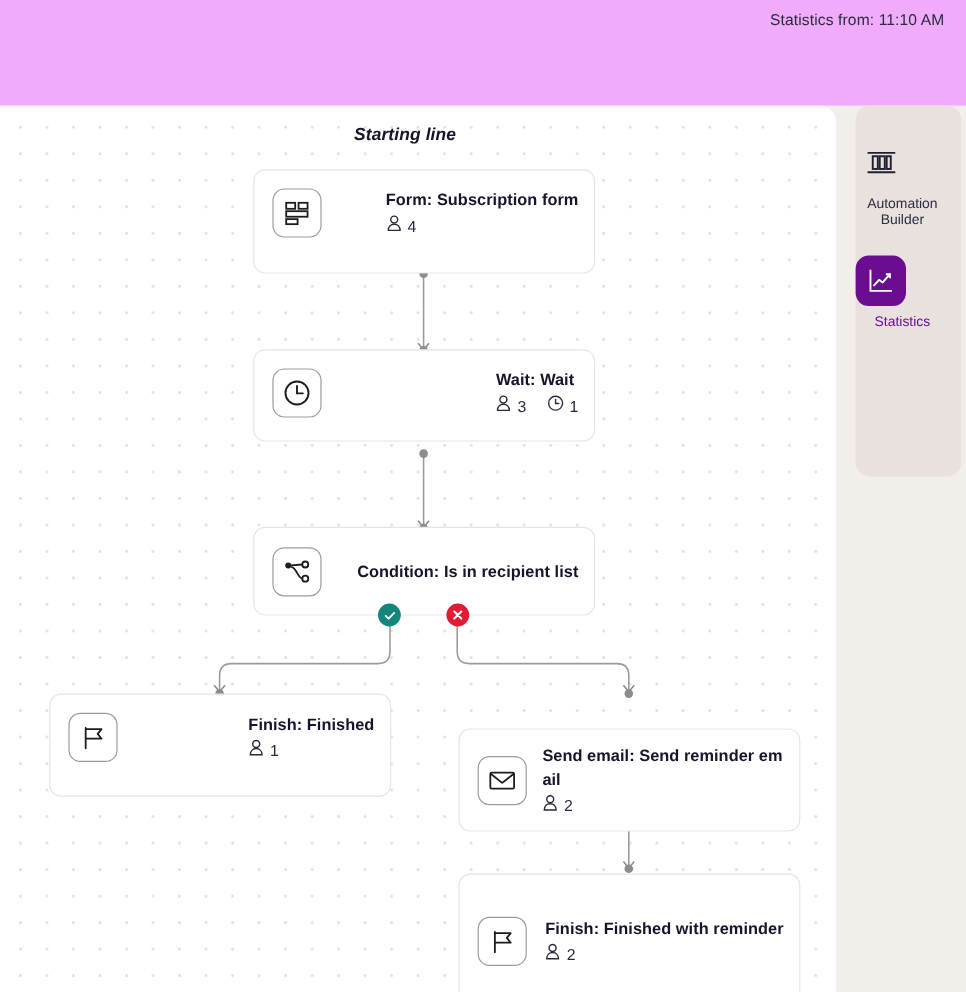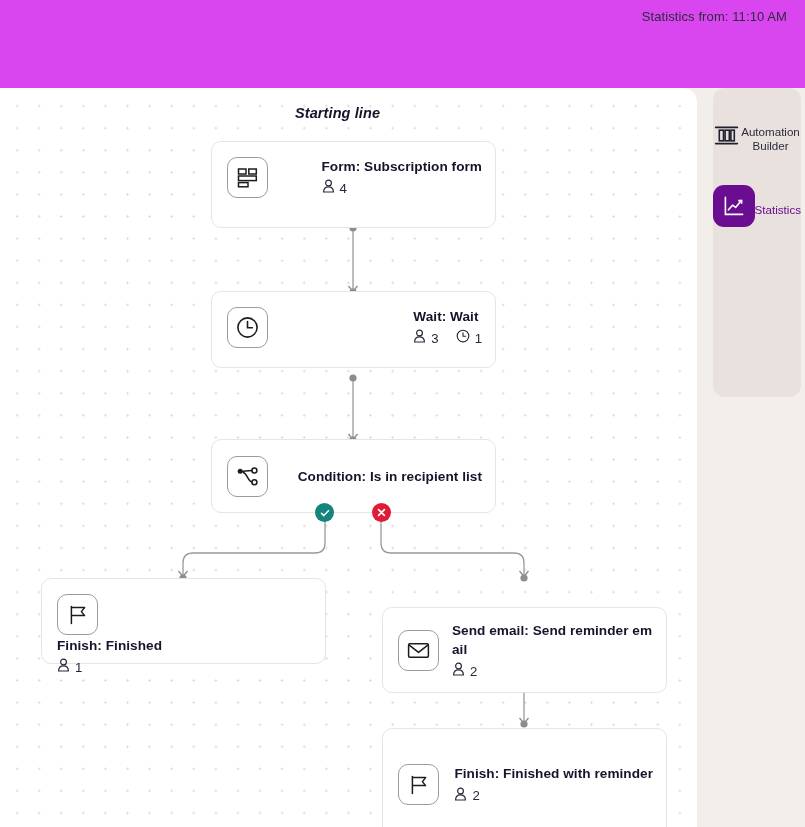--- a/index.html
+++ b/index.html
@@ -13,21 +13,21 @@
     background: #f2eeea;
     color: #1b1b2f;
     position: relative;
   }
 
   
   #app-header {
     position: absolute;
     left: 0; top: 0;
     width: 805px; height: 88px;
-    background: #d946ef;
+    background: #f0abfc;
   }
   #stats-from {
     position: absolute;
     right: 18px; top: 9px;
     font-size: 13px;
     font-weight: 400;
     color: #2b2b3c;
     letter-spacing: 0.1px;
     white-space: nowrap;
   }
@@ -117,22 +117,21 @@
     position: absolute;
     left: 713px; top: 88px;
     width: 88px; height: 309px;
     background: #e8e1de;
     border-radius: 12px;
     padding-top: 26px;
   }
   .side-item {
     width: 100%;
     display: flex;
-    flex-direction: row;
-    align-items: center;
+    flex-direction: column;
     margin-bottom: 22px;
     cursor: pointer;
   }
   .side-ico {
     width: 42px; height: 42px;
     display: flex; align-items: center; justify-content: center;
     border-radius: 11px;
     margin-bottom: 7px;
   }
   .side-item.active .side-ico { background: #6a0d90; }
@@ -266,21 +265,21 @@
     <svg width="12" height="12" viewBox="0 0 12 12" fill="none" stroke="#ffffff" stroke-width="1.5">
       <path d="M2.4,6.2 L4.8,8.6 L9.5,3.8" stroke-linecap="round" stroke-linejoin="round"></path>
     </svg>
   </div>
   <div class="badge no" style="left:372px; top:415px;">
     <svg width="11" height="11" viewBox="0 0 11 11" fill="none" stroke="#ffffff" stroke-width="1.7">
       <path d="M2.6,2.6 L8.4,8.4 M8.4,2.6 L2.6,8.4" stroke-linecap="round"></path>
     </svg>
   </div>
 
-  <div class="node" style="left:41px; top:490px; width:285px; height:86px;flex-direction:column;">
+  <div class="node" style="left:41px; top:490px; width:285px; height:86px;">
     <div class="node-icon">
       <svg width="24" height="24" viewBox="0 0 24 24" fill="none" stroke="#1c1c1c" stroke-width="1.5">
         <path d="M5.4,3.6 L5.4,20.6" stroke-linecap="round"></path>
         <path d="M5.4,4.6 L18.6,4.6 L15.4,8.6 L18.6,12.6 L5.4,12.6" stroke-linejoin="round"></path>
       </svg>
     </div>
     <div class="node-body">
       <div class="node-title">Finish: Finished</div>
       <div class="node-stats">
         <span class="stat">

